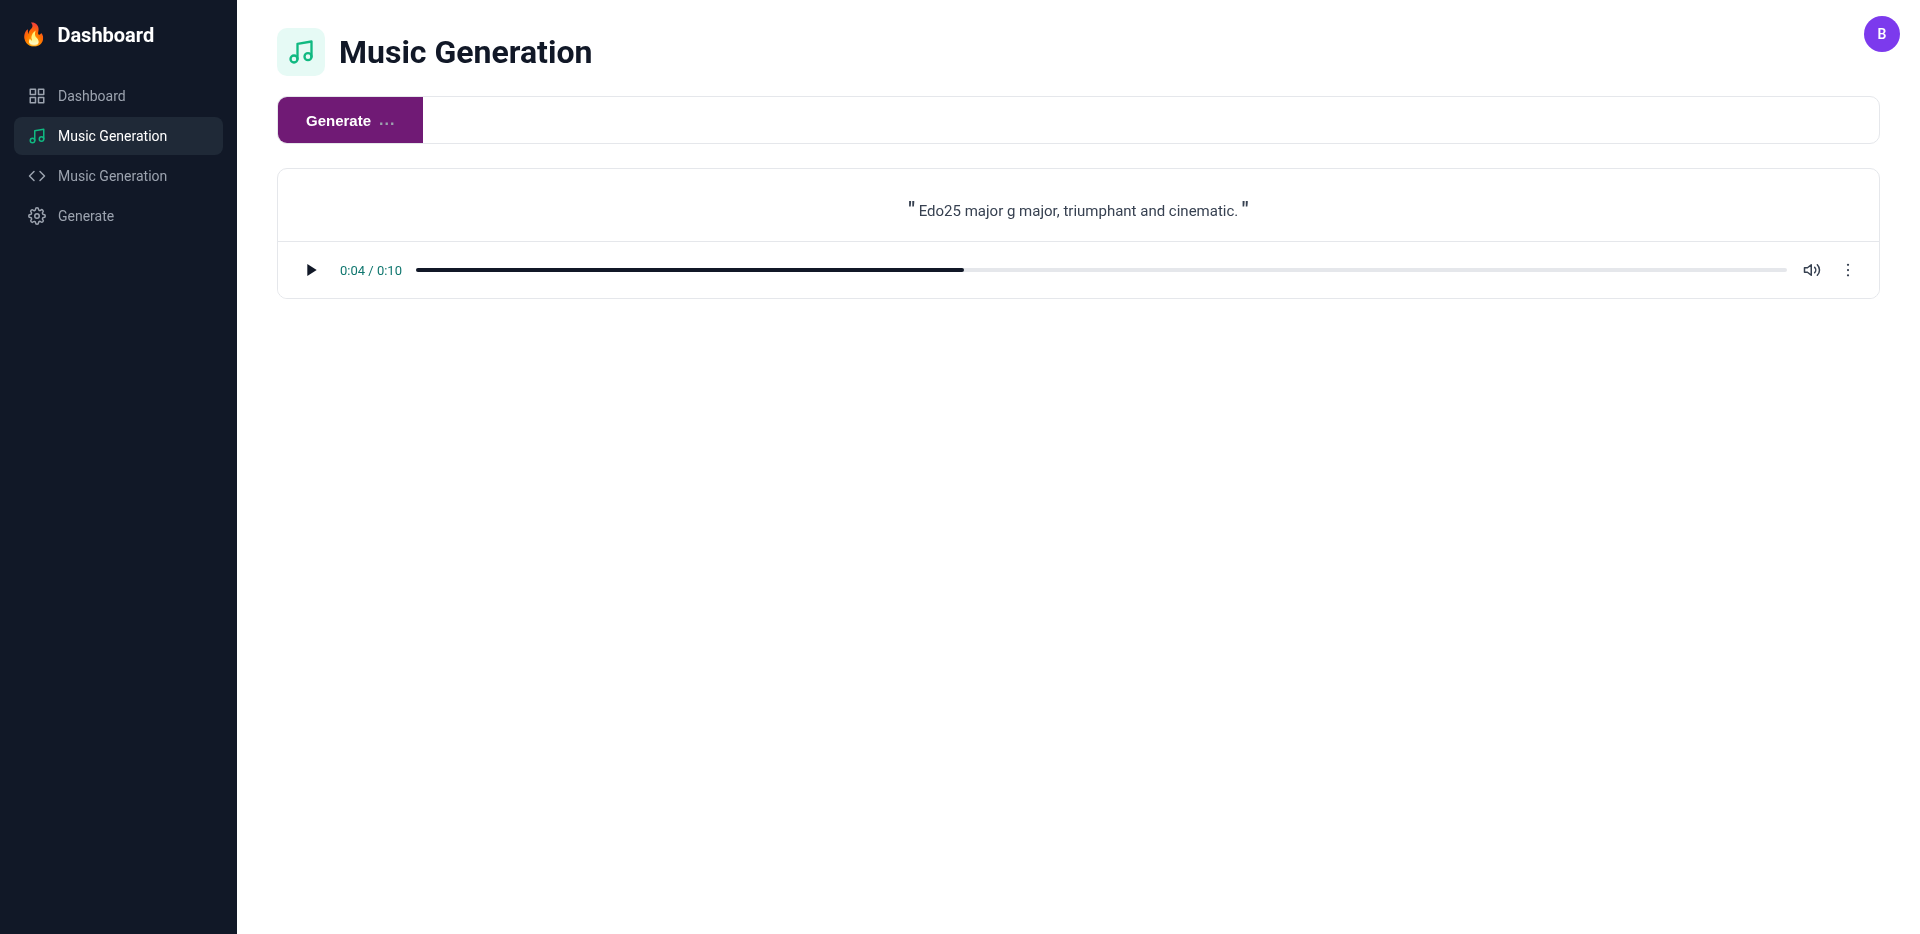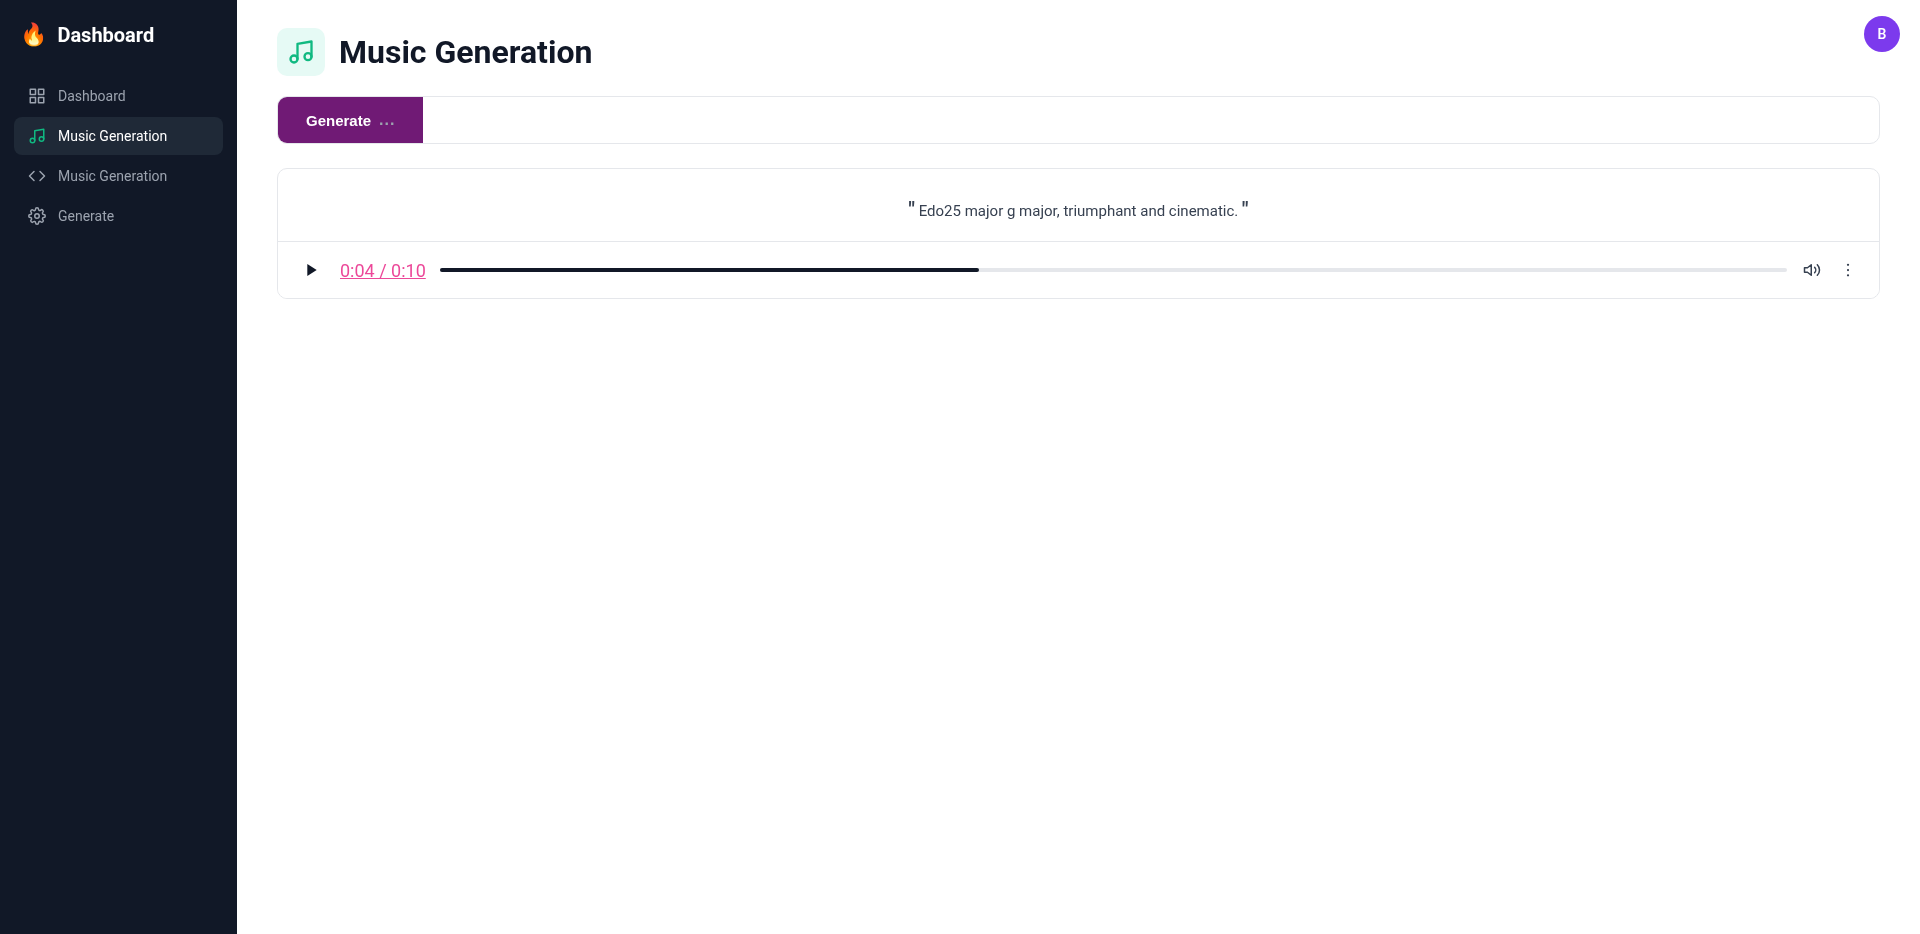--- a/index.html
+++ b/index.html
@@ -195,25 +195,24 @@
       width: 28px;
       height: 28px;
       display: flex;
       align-items: center;
       justify-content: center;
       cursor: pointer;
       flex-shrink: 0;
     }
 
     #time-display {
-      font-size: 18px;
-      color: #ec4899;
+      font-size: 13px;
+      color: #0f766e;
       white-space: nowrap;
       flex-shrink: 0;
-      text-decoration: underline;
     }
 
     #progress-bar-container {
       flex: 1;
       height: 4px;
       background: #e5e7eb;
       border-radius: 2px;
       position: relative;
       cursor: pointer;
     }

